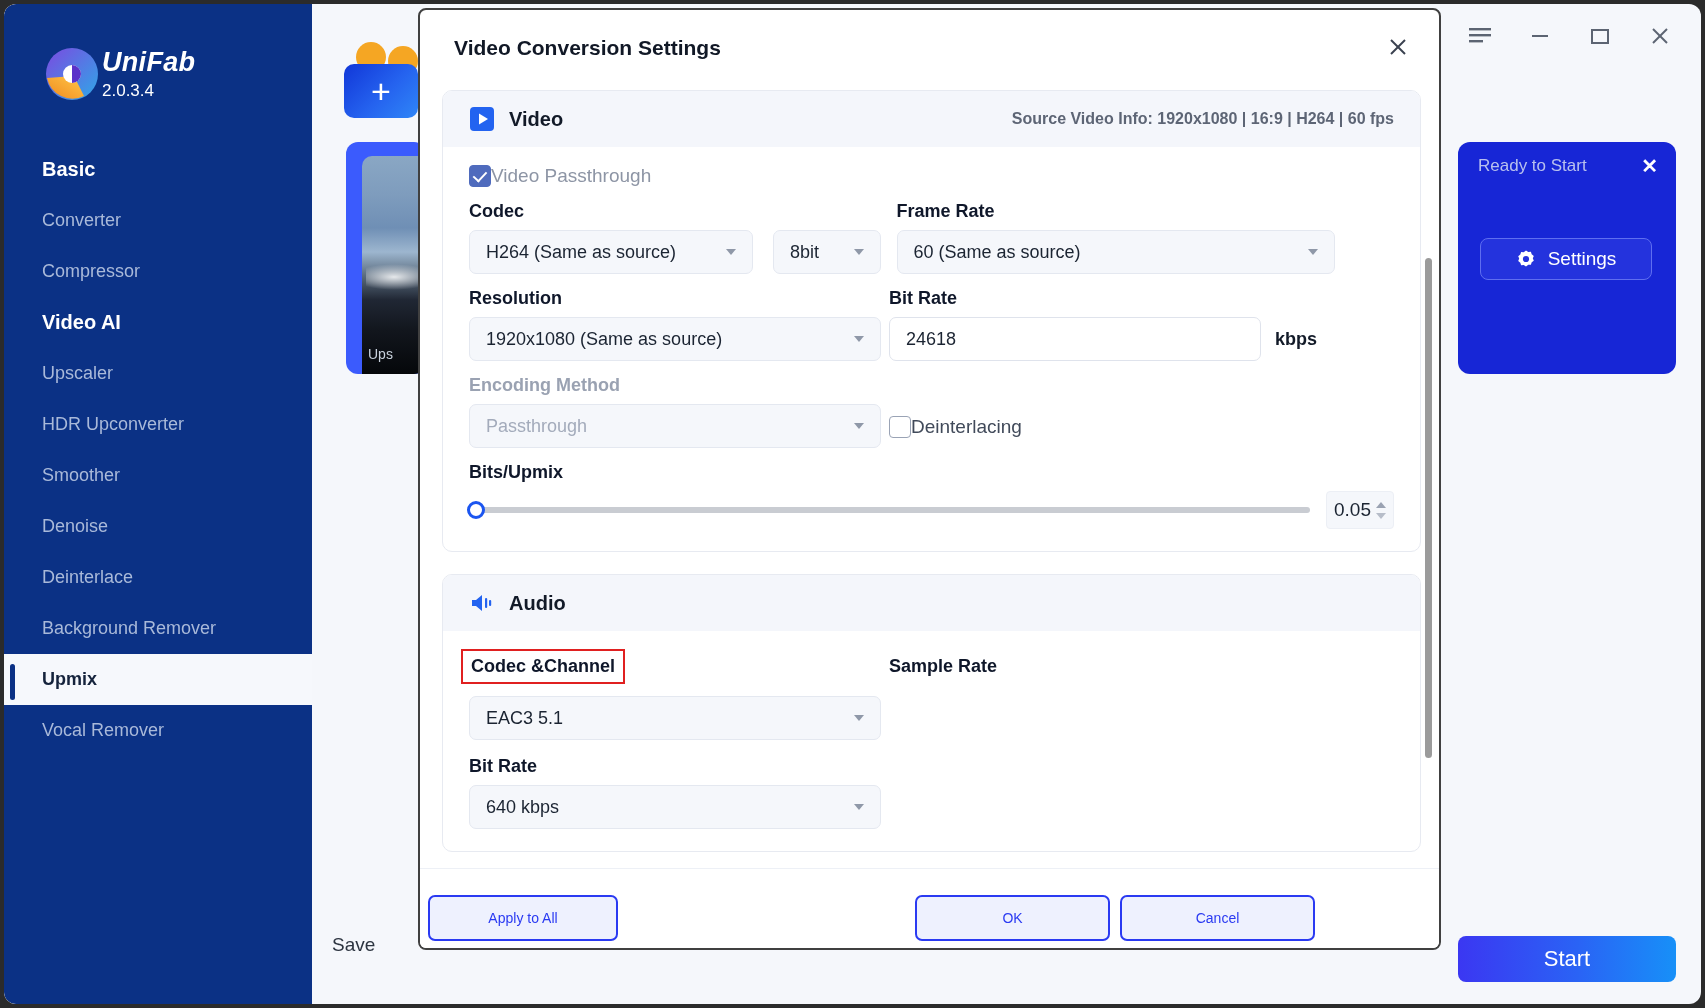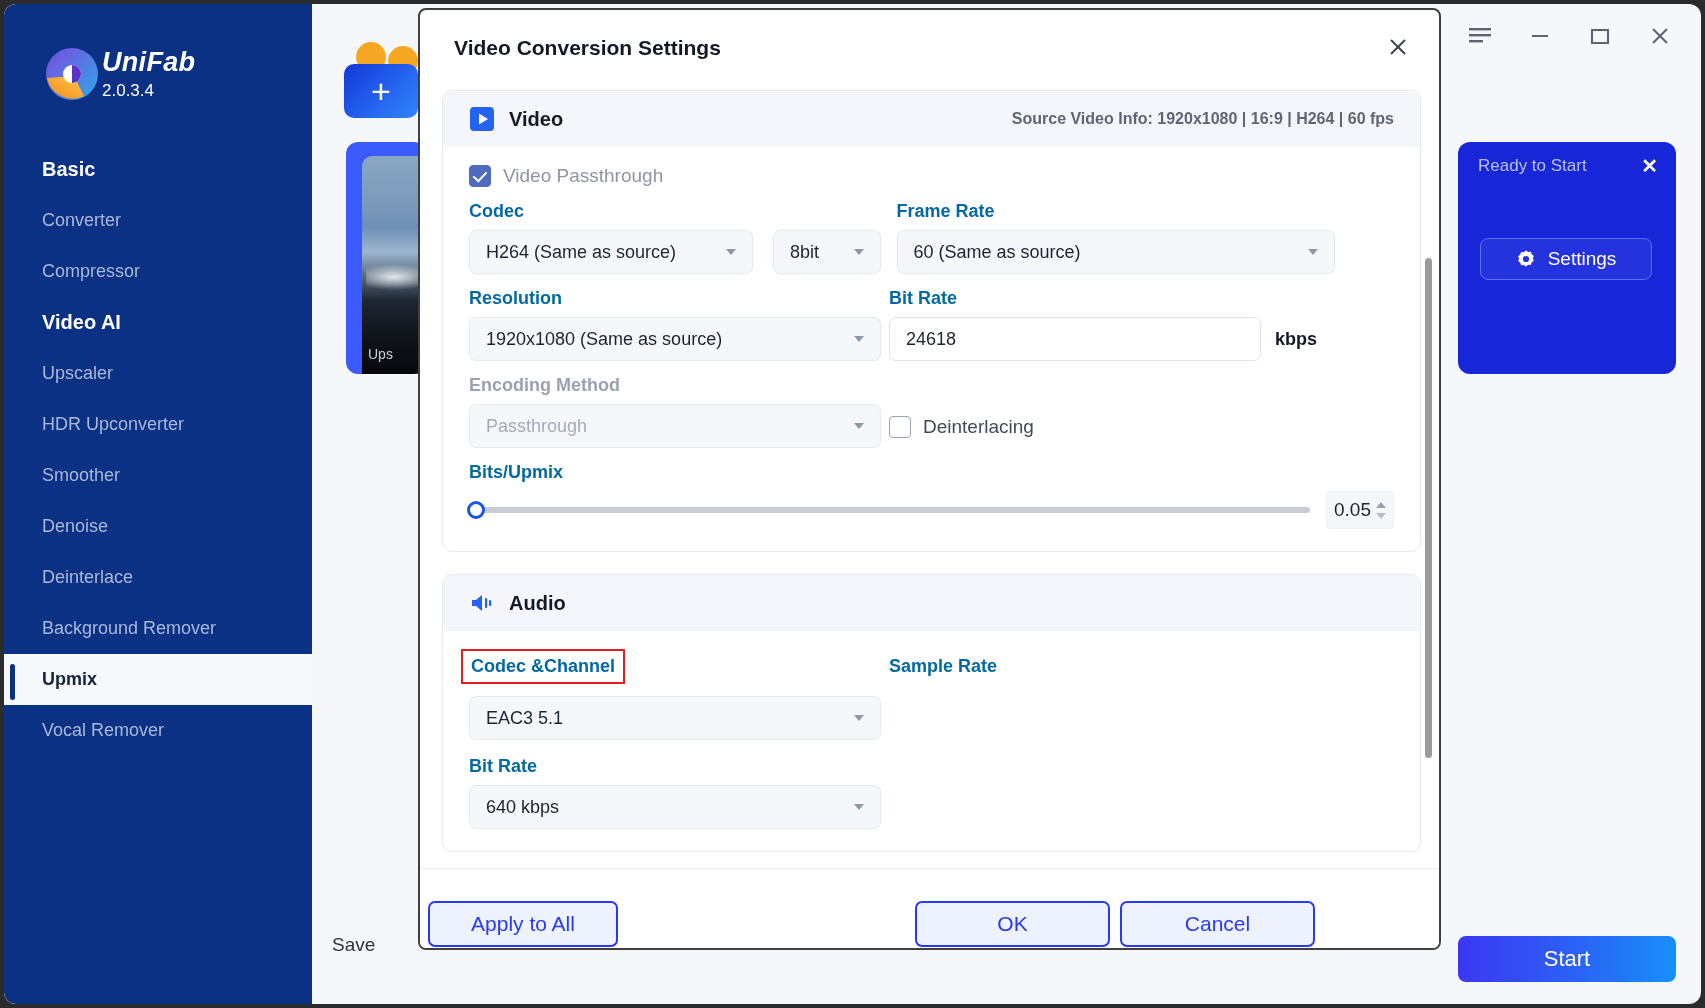--- a/index.html
+++ b/index.html
@@ -201,40 +201,40 @@
     position: relative;
   }
   .sec-icon { width: 26px; height: 26px; flex: 0 0 26px; margin-right: 14px; }
   .sec-title { font-size: 20px; font-weight: bold; color: #121a28; }
   .sec-meta {
     position: absolute; right: 26px;
     font-size: 16px; font-weight: bold; color: #5d6575;
   }
   .section-body { padding: 18px 26px 22px 26px; }
 
-  .chk-row { display: flex; align-items: flex-start; gap: 12px; margin-bottom: 14px; }
+  .chk-row { display: flex; align-items: flex-start; margin-bottom: 14px; }
   .chk {
     width: 22px; height: 22px; flex: 0 0 22px;
     border-radius: 4px;
     border: 1px solid #9aa3b5;
     background: #ffffff;
     display: flex; align-items: center; justify-content: center;
   }
   .chk.checked { background: #4f6bbd; border-color: #4f6bbd; }
   .chk.checked::after {
     content: "";
     width: 6px; height: 11px;
     border: solid #ffffff; border-width: 0 2.5px 2.5px 0;
     transform: rotate(43deg) translate(-1px,-1px);
   }
   .chk-label { font-size: 19px; color: #8d95a5; }
   .chk-label.dark { color: #414a5a; }
 
   .lbl {
-    font-size: 18px; font-weight: bold; color: #0369a1;
+    font-size: 18px; font-weight: bold; color: #0f172a;
     margin-bottom: 8px;
   }
   .lbl.muted { color: #9aa2b2; }
   .lbl.boxed {
     display: inline-block;
     border: 2px solid #e02020;
     padding: 5px 8px;
     margin-left: -8px; margin-bottom: 4px;
   }
   .row { display: flex; }
@@ -294,26 +294,26 @@
     background: #9b9b9b; border-radius: 4px;
   }
 
   .dlg-foot {
     position: absolute; left: 0; bottom: 0;
     width: 1019px; height: 80px;
     background: #ffffff;
     border-top: 1px solid #edf0f6;
   }
   .btn {
-    position: absolute; top: 32px;
+    position: absolute; top: 26px;
     height: 46px;
     border: 2px solid #2a3af2;
     border-radius: 7px;
     background: #eef1fe;
-    color: #2a3af2; font-size: 21px;
+    color: #2a3af2; font-size: 14px;
     display: flex; align-items: center; justify-content: center;
   }
   .btn-apply { left: 8px; width: 190px; }
   .btn-ok    { left: 495px; width: 195px; }
   .btn-cancel{ left: 700px; width: 195px; }
 </style>
 </head>
 <body>
 
 <div id="app">

